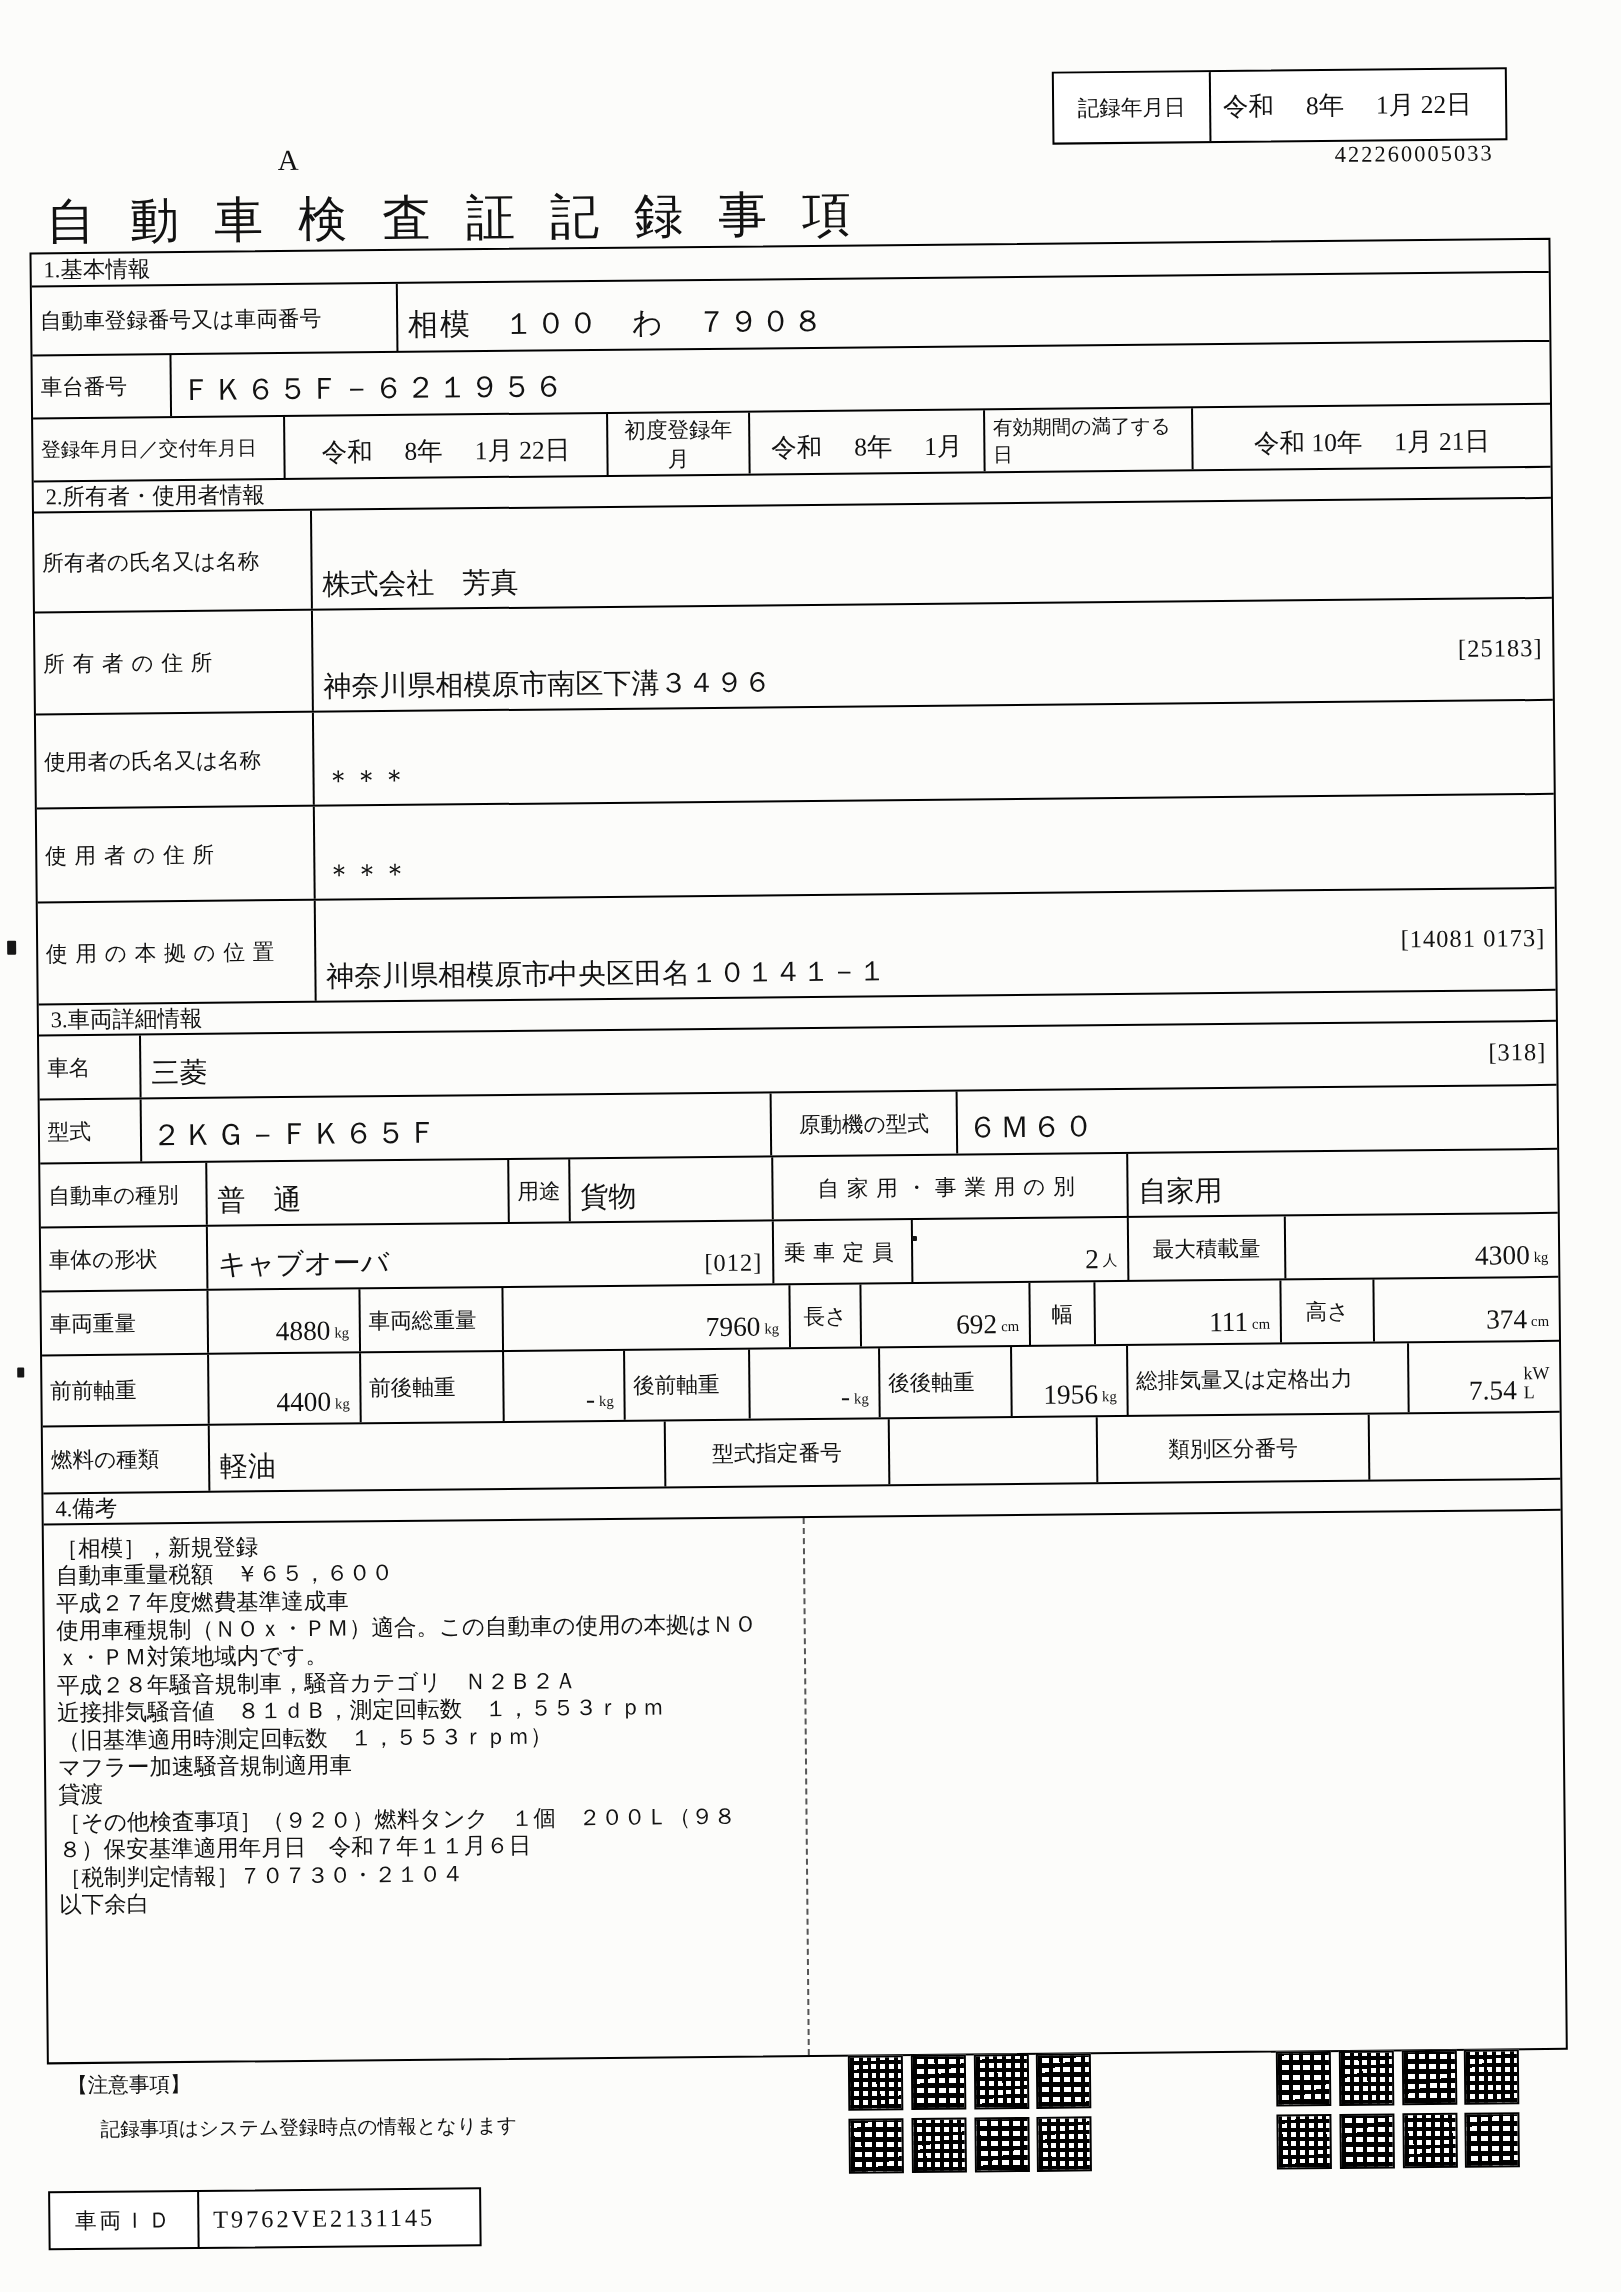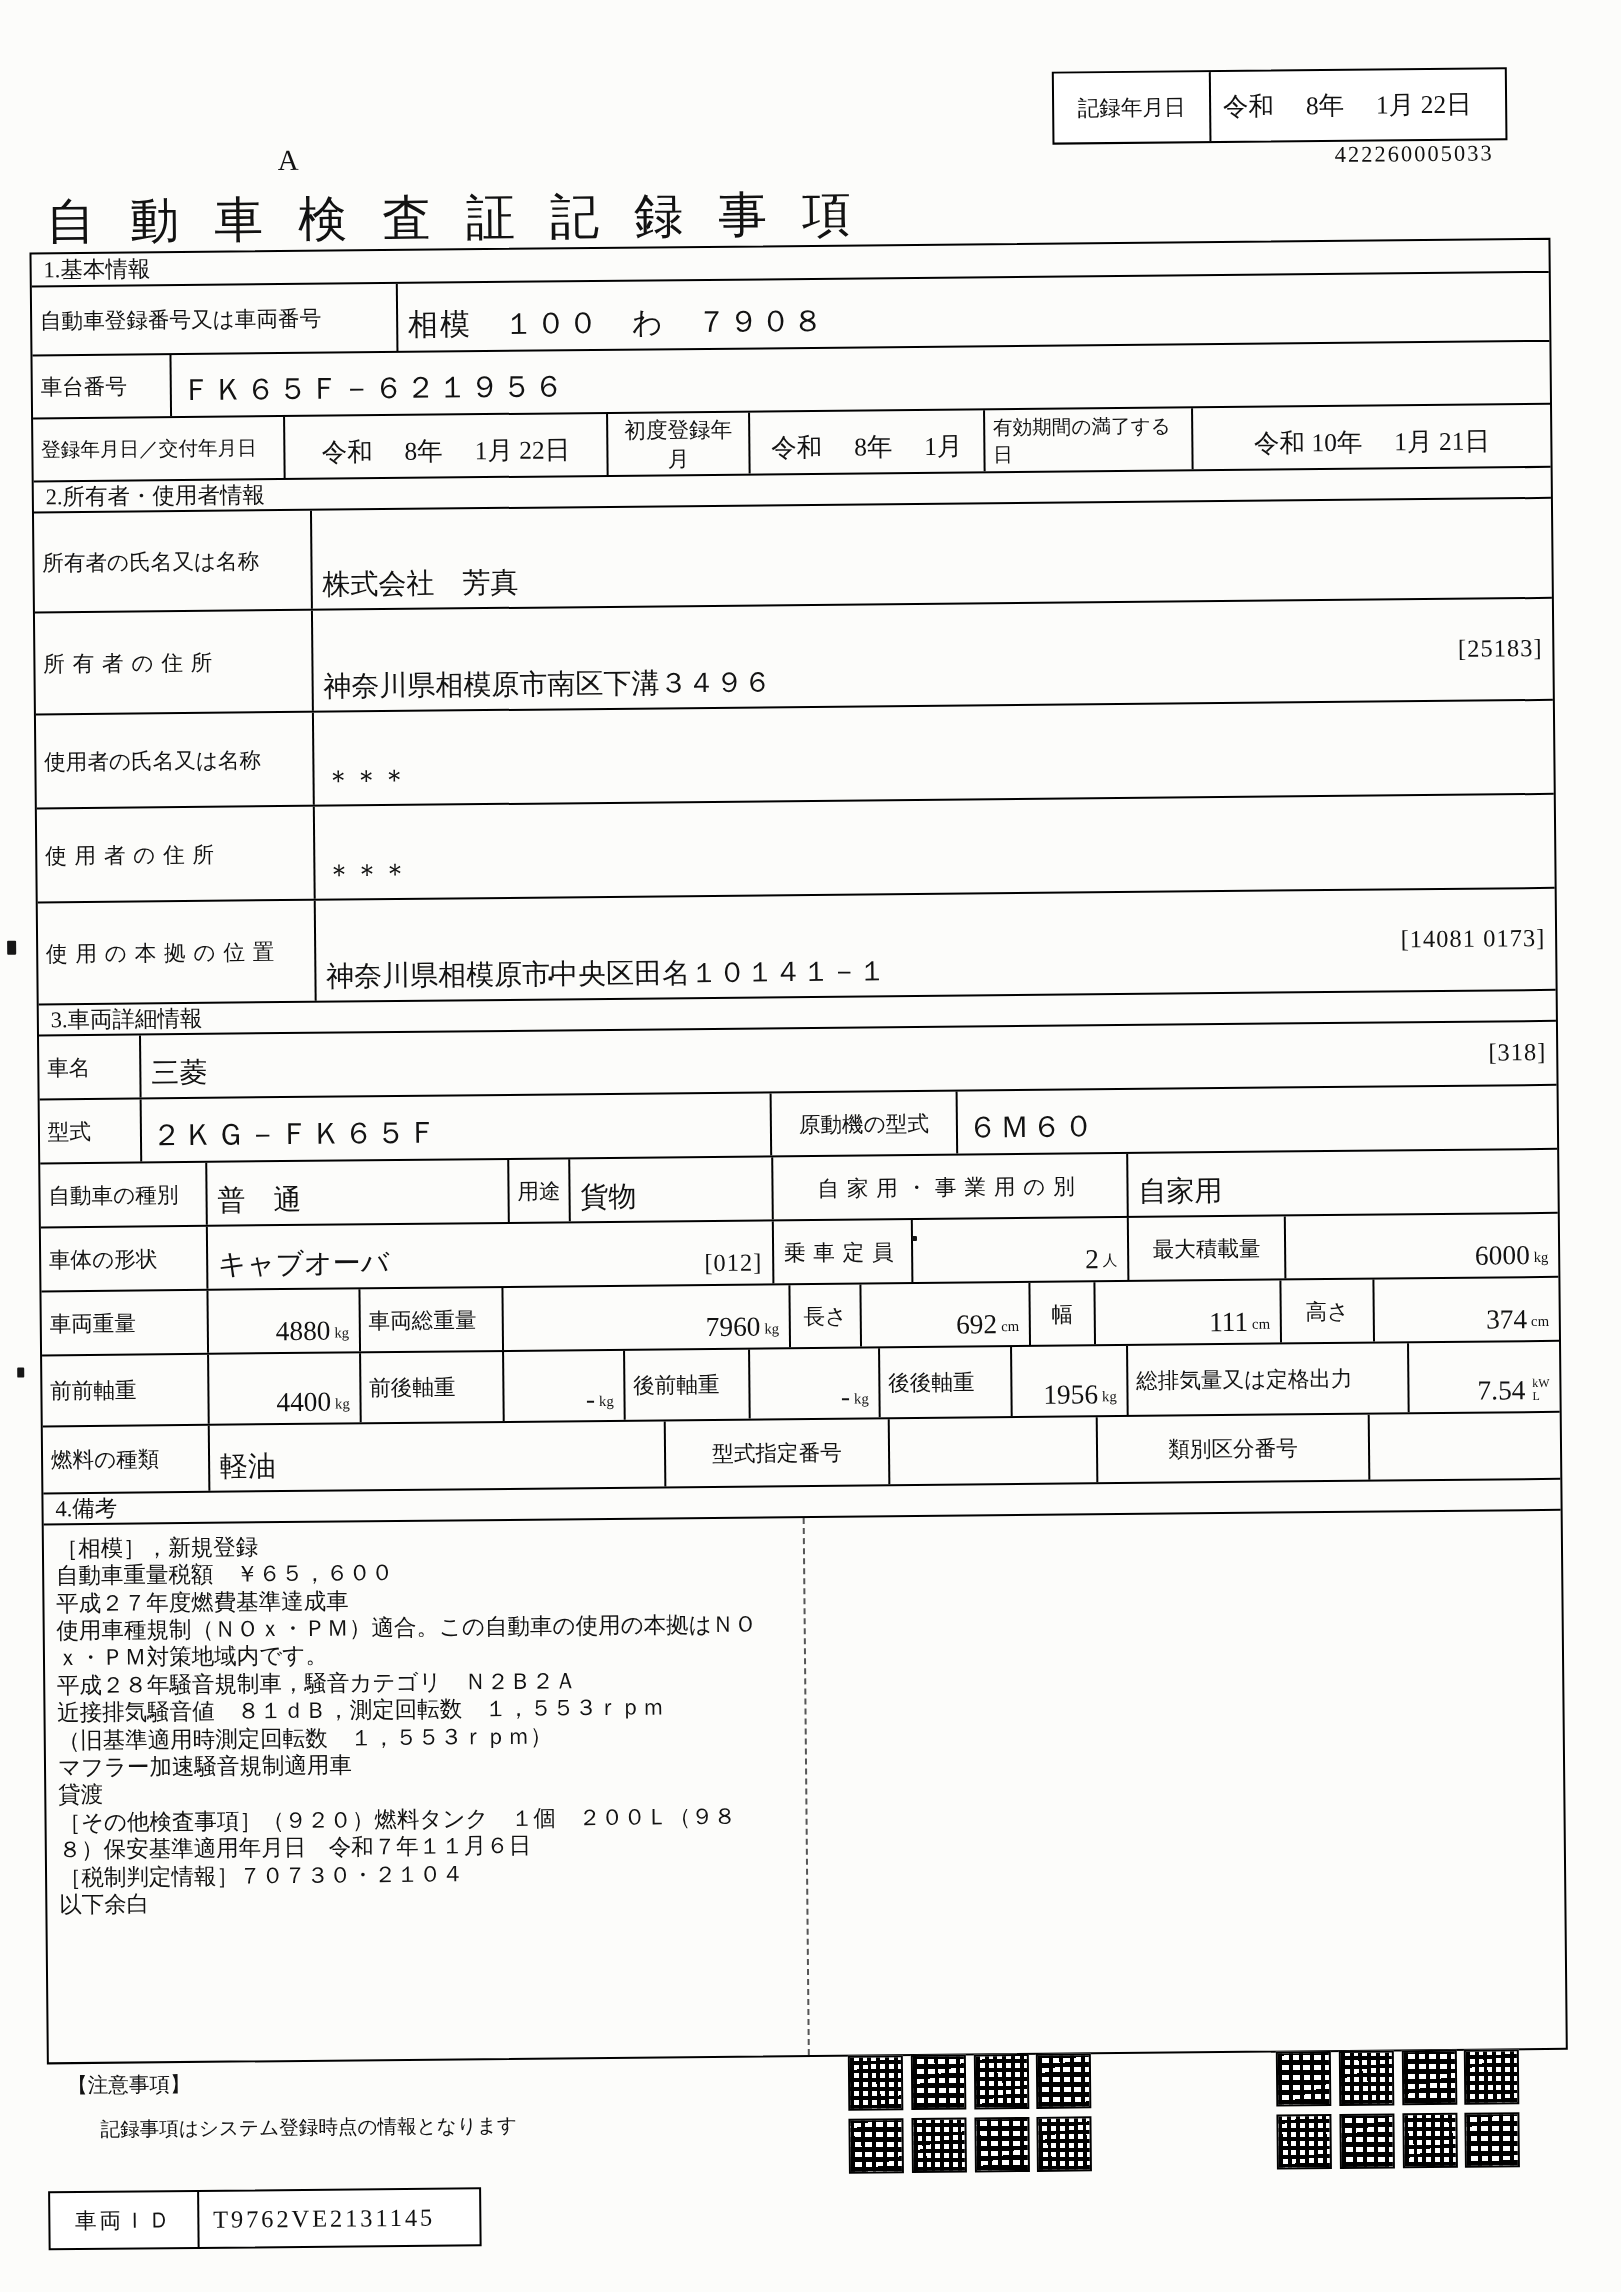--- a/index.html
+++ b/index.html
@@ -25,21 +25,21 @@
   .cell + .cell{border-left:2px solid #000;}
   .lbl{align-items:center;padding:2px 7.8px;font-size:21.6px;}
   .lbl.c{justify-content:center;text-align:center;}
   .lbl.small{font-size:19.6px;}
   .sp{letter-spacing:7.8px;}
   .val{align-items:flex-end;padding:2px 9.8px 4.9px;font-size:28px;white-space:pre;}
   .val.big{font-size:30px;letter-spacing:2px;}
   .val.num{justify-content:flex-end;font-size:27.4px;}
   .val.date{justify-content:center;font-size:25.5px;padding-bottom:7.8px;}
   .unit{font-size:14.7px;margin:0 0 4.9px 3.9px;}
-  .unit-stack{display:flex;flex-direction:column;font-size:12px;line-height:1.05;margin:0 0 3.9px 6.9px;}
+  .unit-stack{display:flex;flex-direction:column;font-size:18px;line-height:1.05;margin:0 0 3.9px 6.9px;}
   .code{margin-left:auto;align-self:center;font-size:24.5px;padding-left:7.8px;letter-spacing:1px;}
   .code.bottom{align-self:flex-end;padding-bottom:2px;}
 
   
   .rem{height:539px;position:relative;padding:9.8px 0 0 11.8px;box-sizing:border-box;}
   .rem-divider{position:absolute;left:50%;top:0;bottom:0;border-left:2px dashed #555;}
   .rem-line{font-size:22.5px;line-height:27.4px;white-space:pre;}
 
   
   .notice-h{position:absolute;left:57px;top:2064px;font-size:20.6px;}
@@ -146,21 +146,21 @@
         <span>キャブオーバ</span>
         <span class="code bottom">[012]</span>
       </div>
       <div class="cell lbl c sp" style="flex:0 0 139px">乗車定員</div>
       <div class="cell val num" style="flex:0 0 216px">
         <span>2</span>
         <span class="unit">人</span>
       </div>
       <div class="cell lbl c" style="flex:0 0 157px">最大積載量</div>
       <div class="cell val num" style="flex:1">
-        <span>6000</span>
+        <span>4300</span>
         <span class="unit">kg</span>
       </div>
     </div>
     <div class="row" style="height:64px">
       <div class="cell lbl" style="flex:0 0 165px">車両重量</div>
       <div class="cell val num" style="flex:0 0 152px">
         <span>4880</span>
         <span class="unit">kg</span>
       </div>
       <div class="cell lbl" style="flex:0 0 143px">車両総重量</div>

